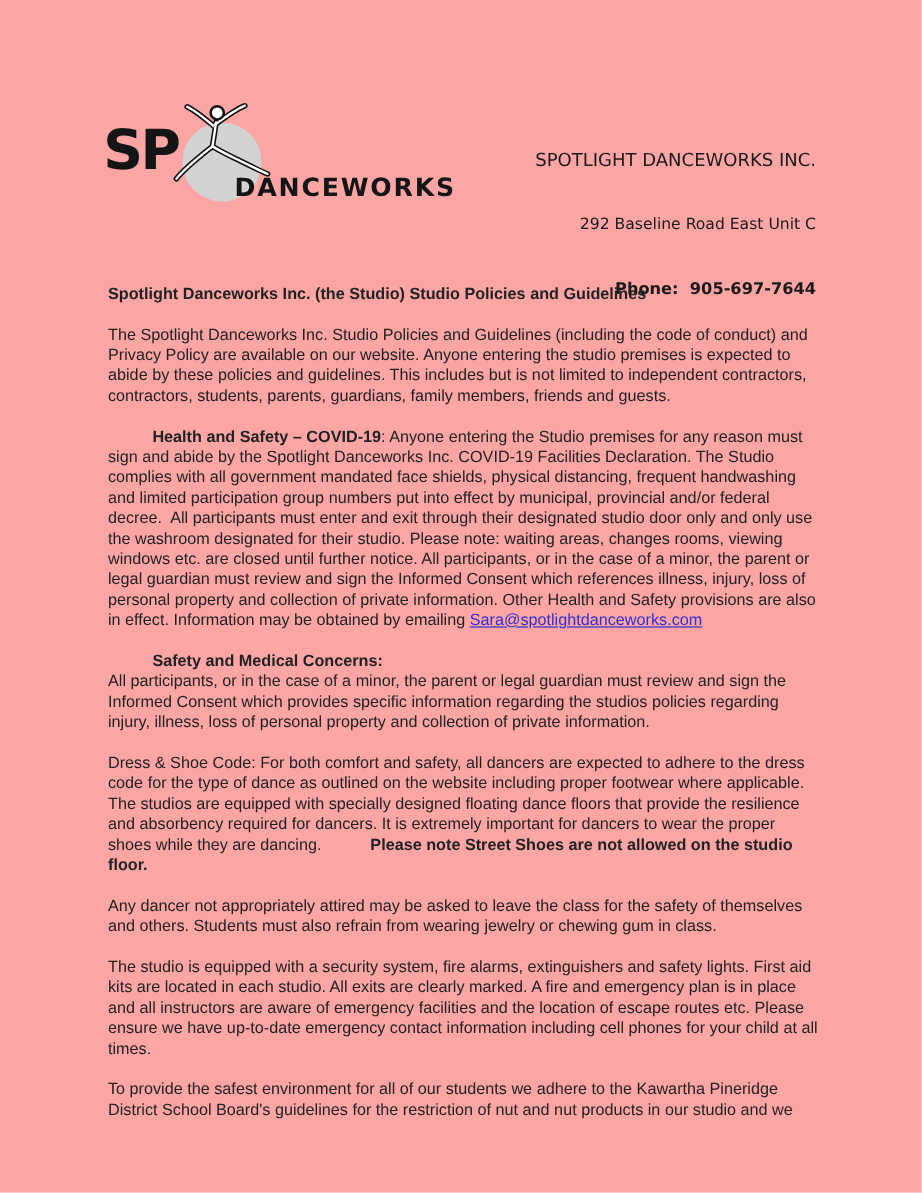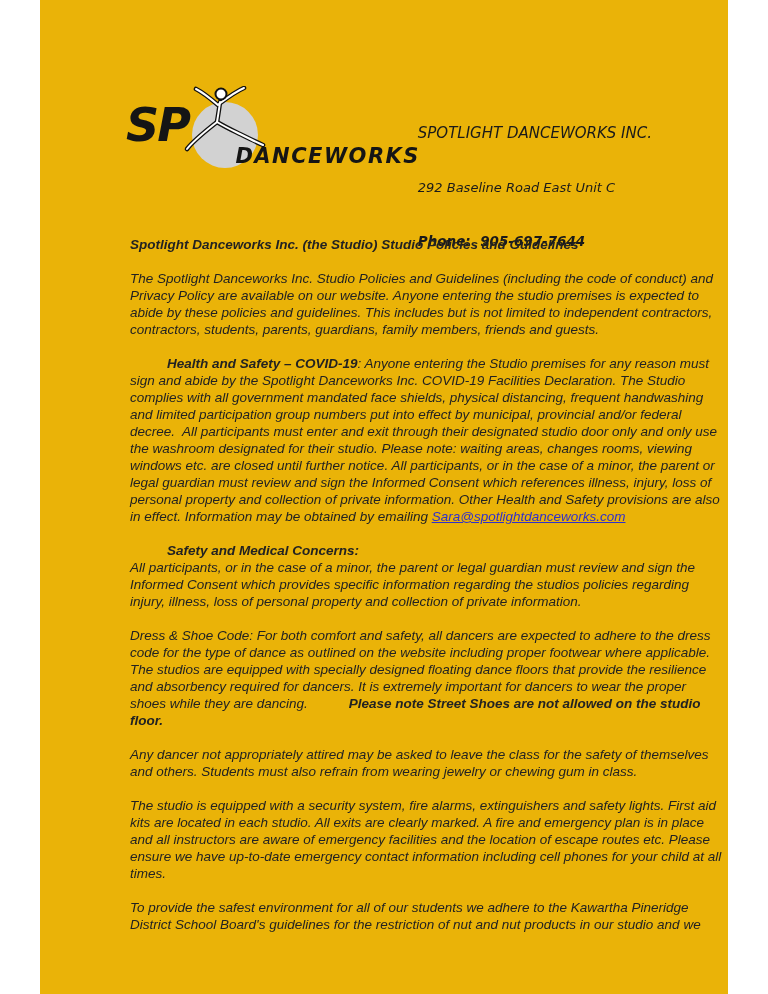--- a/index.html
+++ b/index.html
@@ -1,24 +1,23 @@
 <!DOCTYPE html>
 <html><head>
 <meta charset="utf-8">
 <style>
   html,body { margin:0; padding:0; background:#ffffff; }
   .page {
     position:relative;
-    width:688px; height:994px;
-    background:#eab308;
+    width:768px; height:994px;
+    background:#fca5a5;
     margin:0 auto;
     overflow:hidden;
     font-family:"Liberation Sans", sans-serif;
     color:#222222;
-    font-style:italic;
   }
 
   
   .logo { position:absolute; left:86px; top:98px; width:296px; height:82px; }
   .logo .bigword {
     position:absolute; top:4px;
     font-family:"DejaVu Sans", sans-serif;
     font-weight:bold; font-size:46px; line-height:1;
     letter-spacing:-2px; color:#151515;
   }
@@ -31,21 +30,21 @@
   }
   .logo .dancer { position:absolute; left:56px; top:-12px; }
   .logo .subword {
     position:absolute; right:2px; top:48px;
     font-family:"DejaVu Sans", sans-serif;
     font-weight:bold; font-size:21px; line-height:1;
     letter-spacing:1.5px; color:#151515;
   }
 
   
-  .letterhead { position:absolute; right:76px; top:88px; white-space:pre; }
+  .letterhead { position:absolute; right:88px; top:88px; text-align:right; white-space:pre; }
   .letterhead .company  { font-family:"DejaVu Sans", sans-serif; font-size:15px; line-height:19px; color:#1a1a1a; }
   .letterhead .addr1    { font-family:"DejaVu Sans", sans-serif; font-size:13px; line-height:17px; color:#1a1a1a; }
   .letterhead .addr2    { font-family:"Liberation Serif", serif; font-size:13.5px; line-height:16px; color:#333333; }
   .letterhead .phone    { font-family:"DejaVu Sans", sans-serif; font-size:13.5px; line-height:18px; font-weight:600; color:#1a1a1a; }
 
   
   .doc {
     position:absolute; left:90px; top:199px; width:592px;
     font-size:13.5px; line-height:17px;margin-top:37px;
   }

